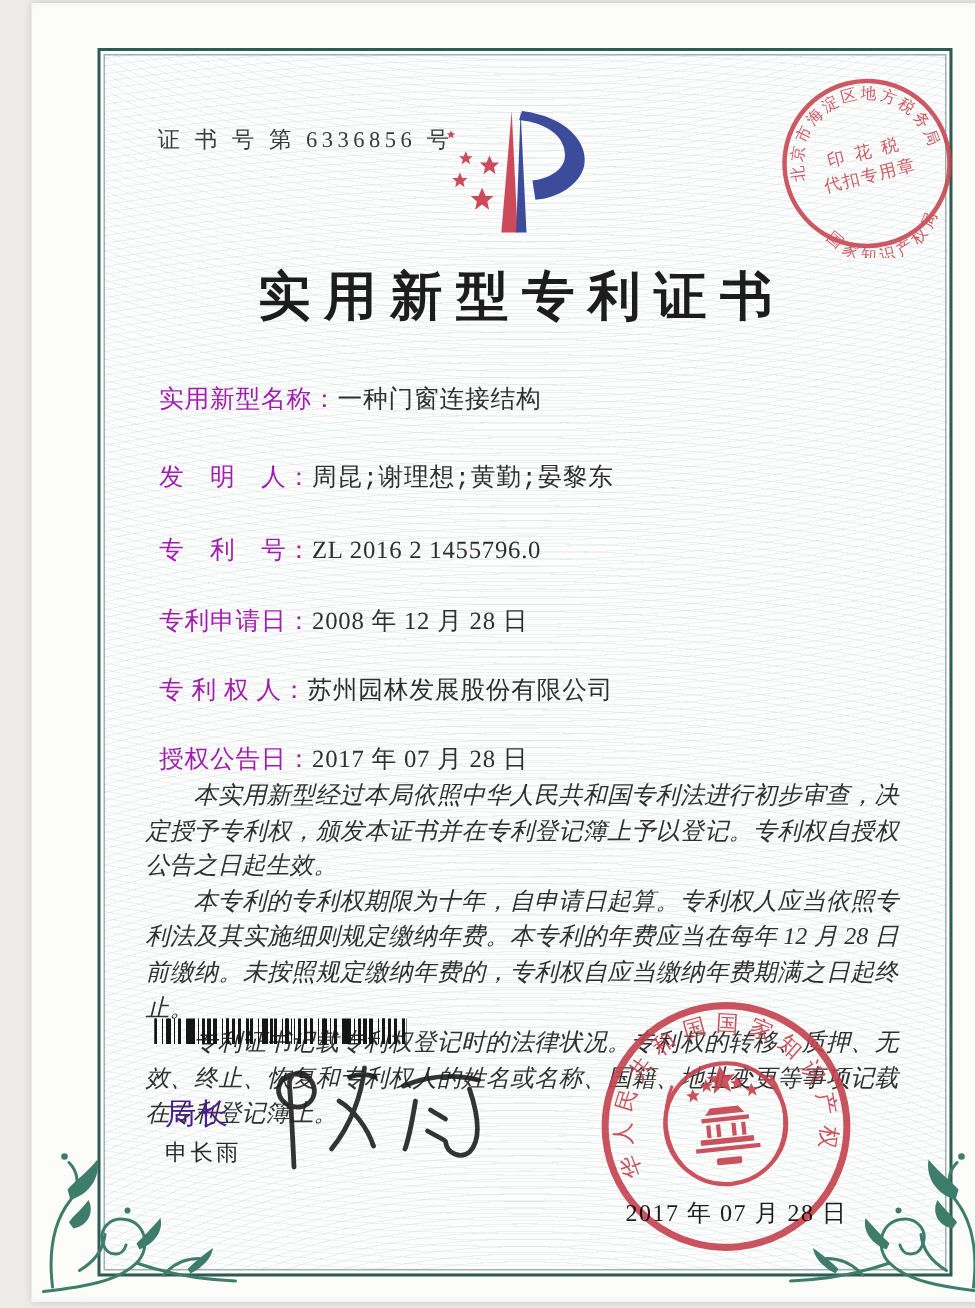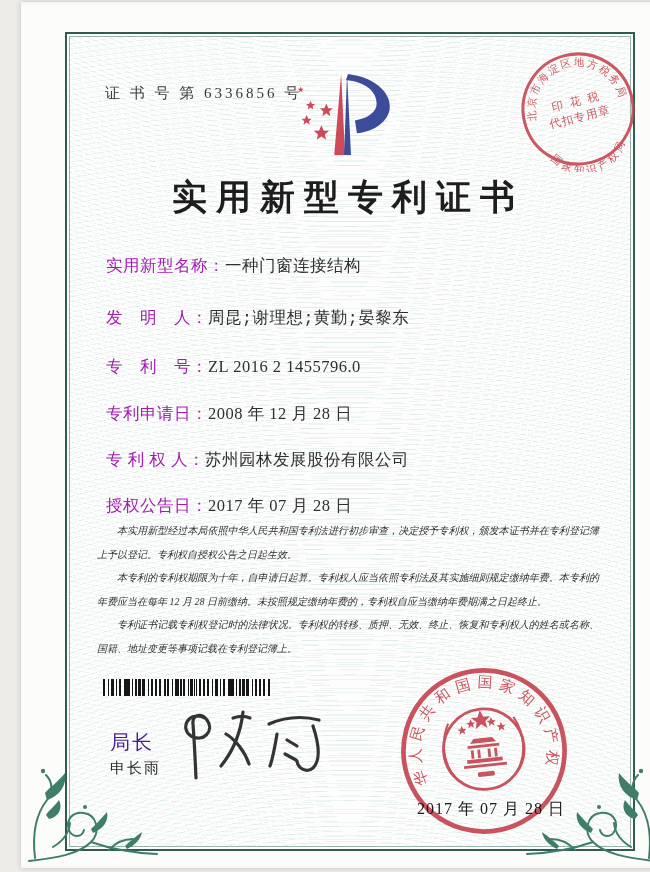--- a/index.html
+++ b/index.html
@@ -29,21 +29,21 @@
   .title{
     position:absolute;left:44px;top:172px;width:566px;text-align:center;
     font-size:35px;font-weight:600;letter-spacing:9px;color:#1d1d1d;
   }
   .fields{position:absolute;left:85px;top:0;width:490px;}
   .field{position:absolute;left:0;font-size:16.5px;letter-spacing:.5px;color:#2f2f2f;white-space:nowrap;}
   .f0{top:253px;} .f1{top:305px;font-family:Liberation Mono, monospace;} .f2{top:354px;} .f3{top:401px;} .f4{top:447px;} .f5{top:493px;}
   .field .lab{color:#a21caf;}
   .paragraphs{
     position:absolute;left:76px;top:517px;width:502px;
-    font-size:10px;line-height:23.6px;text-align:justify;
+    font-size:16px;line-height:23.6px;text-align:justify;
     font-style:italic;color:#303030;
   }
   .paragraphs p{margin:0;text-indent:2em;}
   .barcode{
     position:absolute;left:82px;top:677px;width:168px;height:17px;
     background-image:
       repeating-linear-gradient(90deg,#161616 0 2px,rgba(0,0,0,0) 2px 5px,#161616 5px 6px,rgba(0,0,0,0) 6px 8px),
       repeating-linear-gradient(90deg,#161616 0 1px,rgba(0,0,0,0) 1px 4px,rgba(0,0,0,0) 4px 9px,#161616 9px 11px,rgba(0,0,0,0) 11px 13px);
   }
   .sig-role{position:absolute;left:89px;top:727px;font-size:20px;letter-spacing:2px;color:#4c1d95;font-style:normal;}

